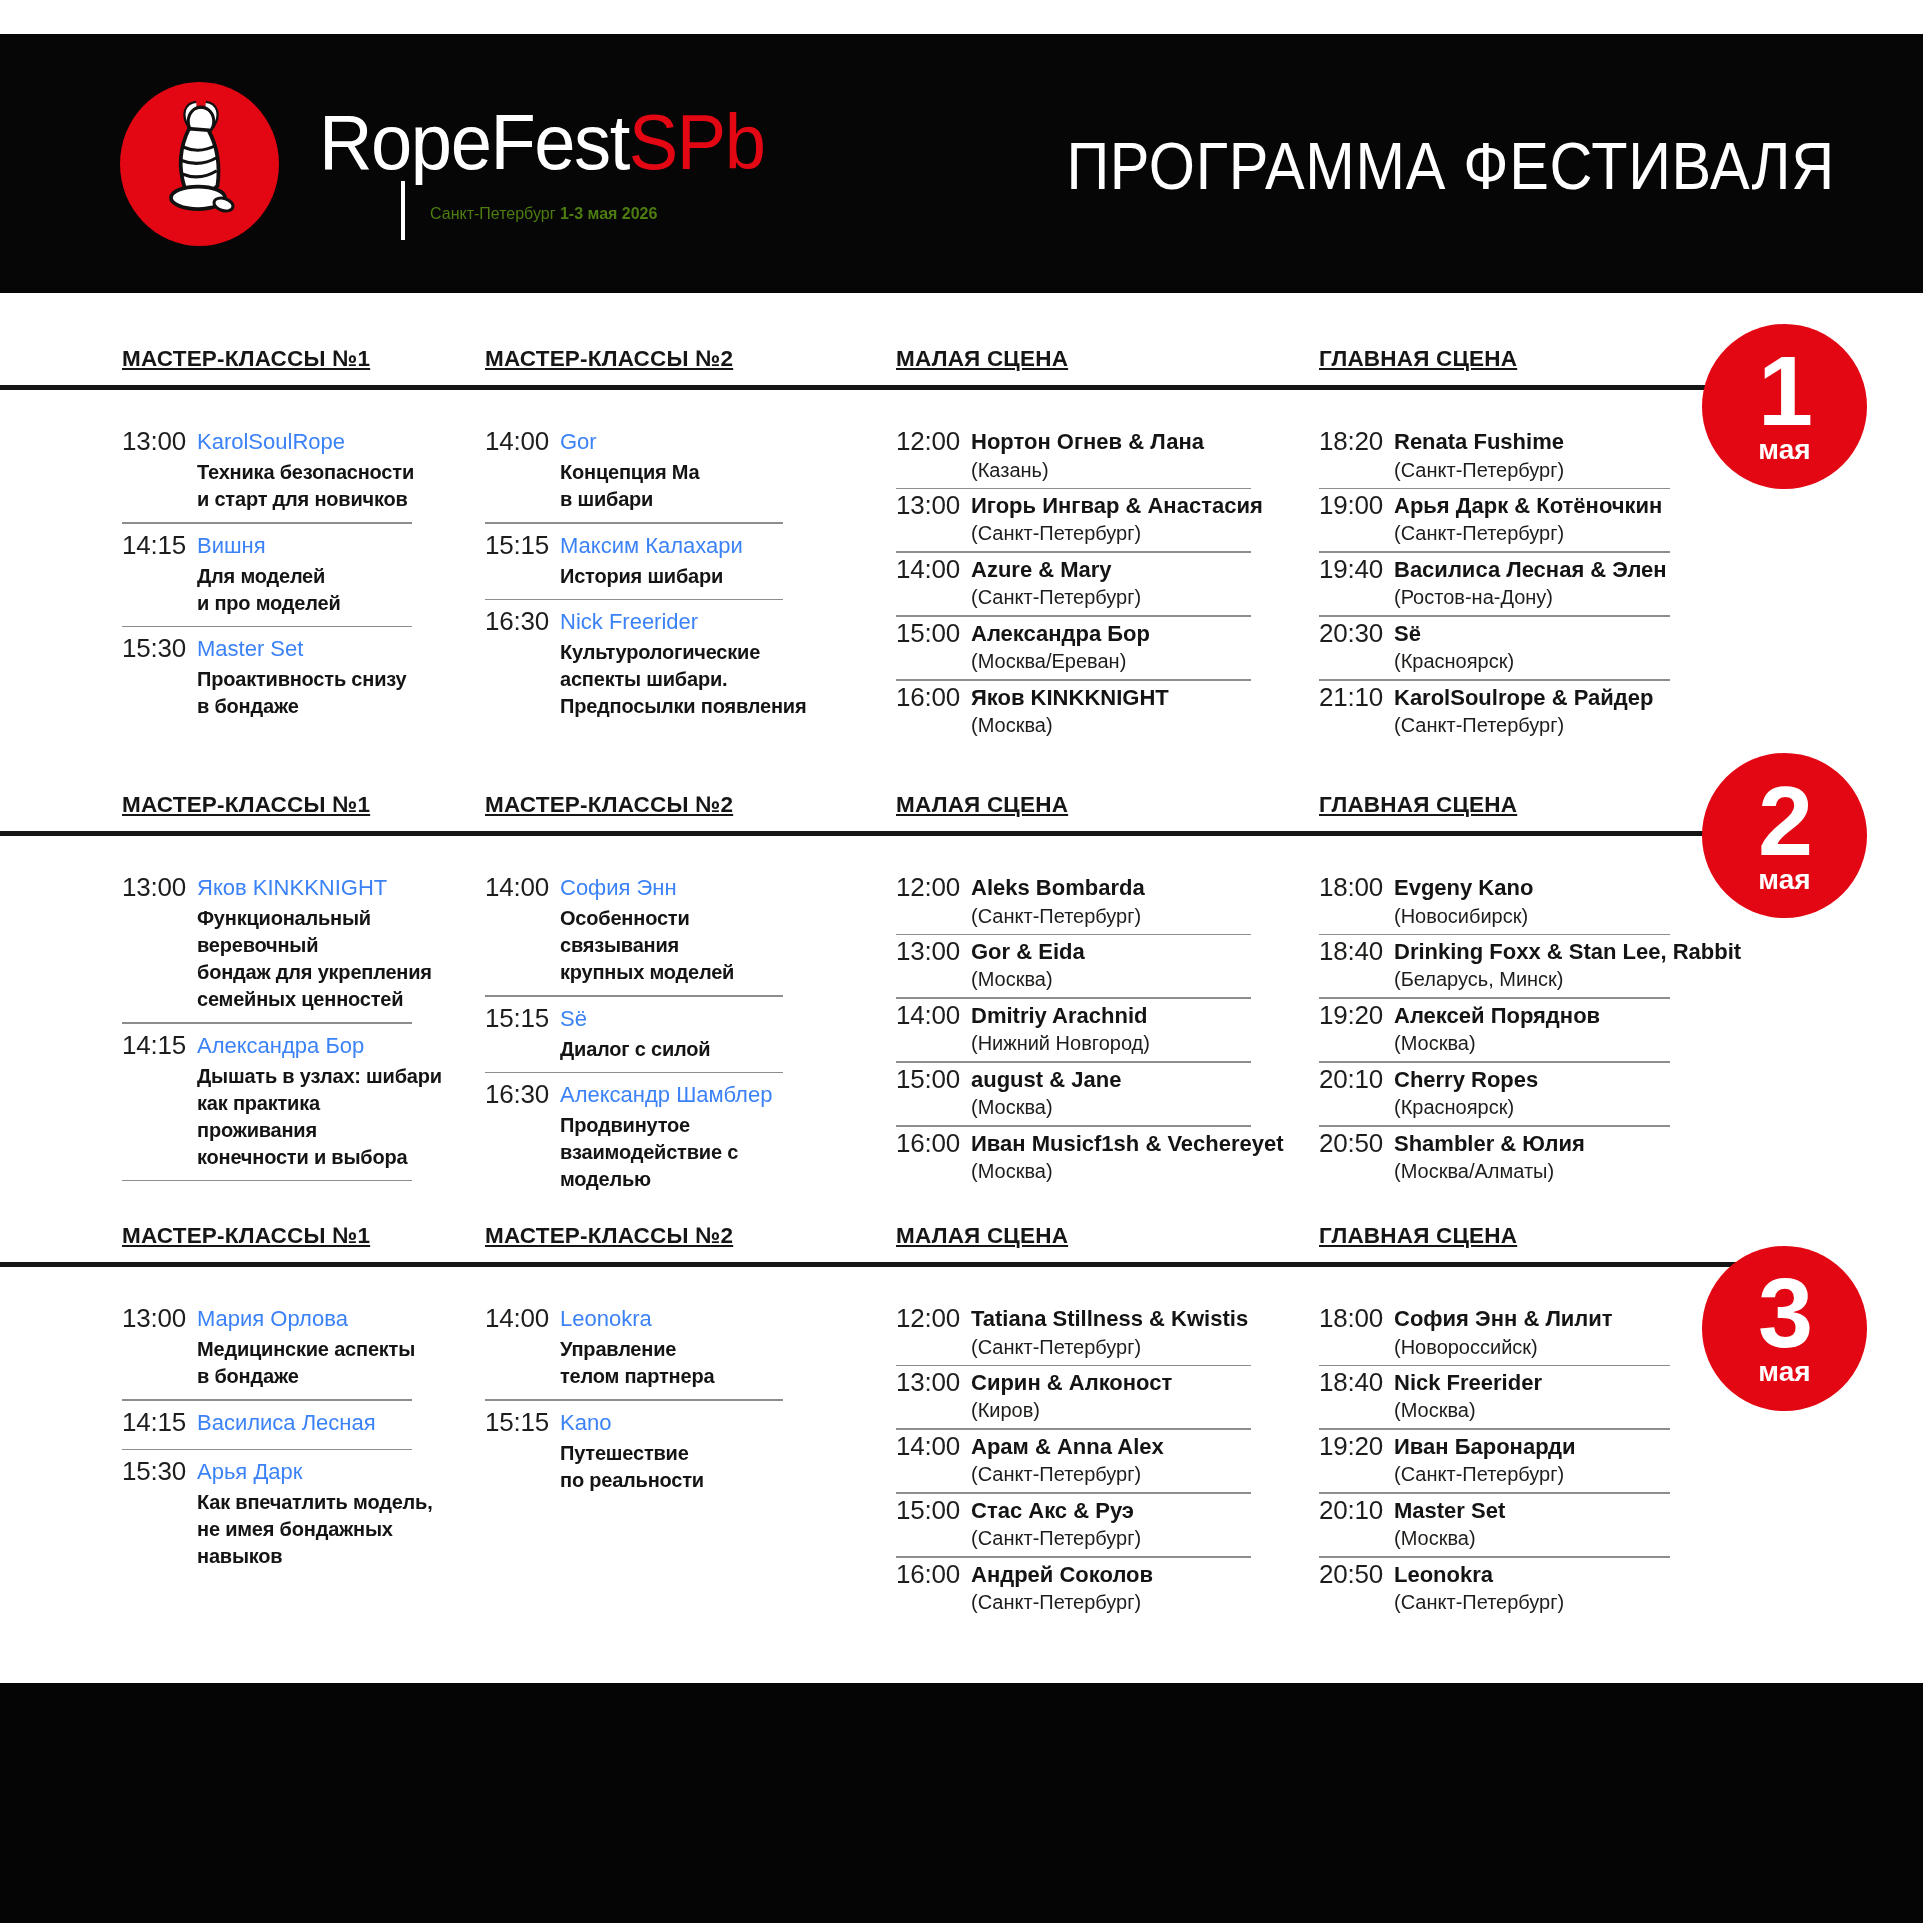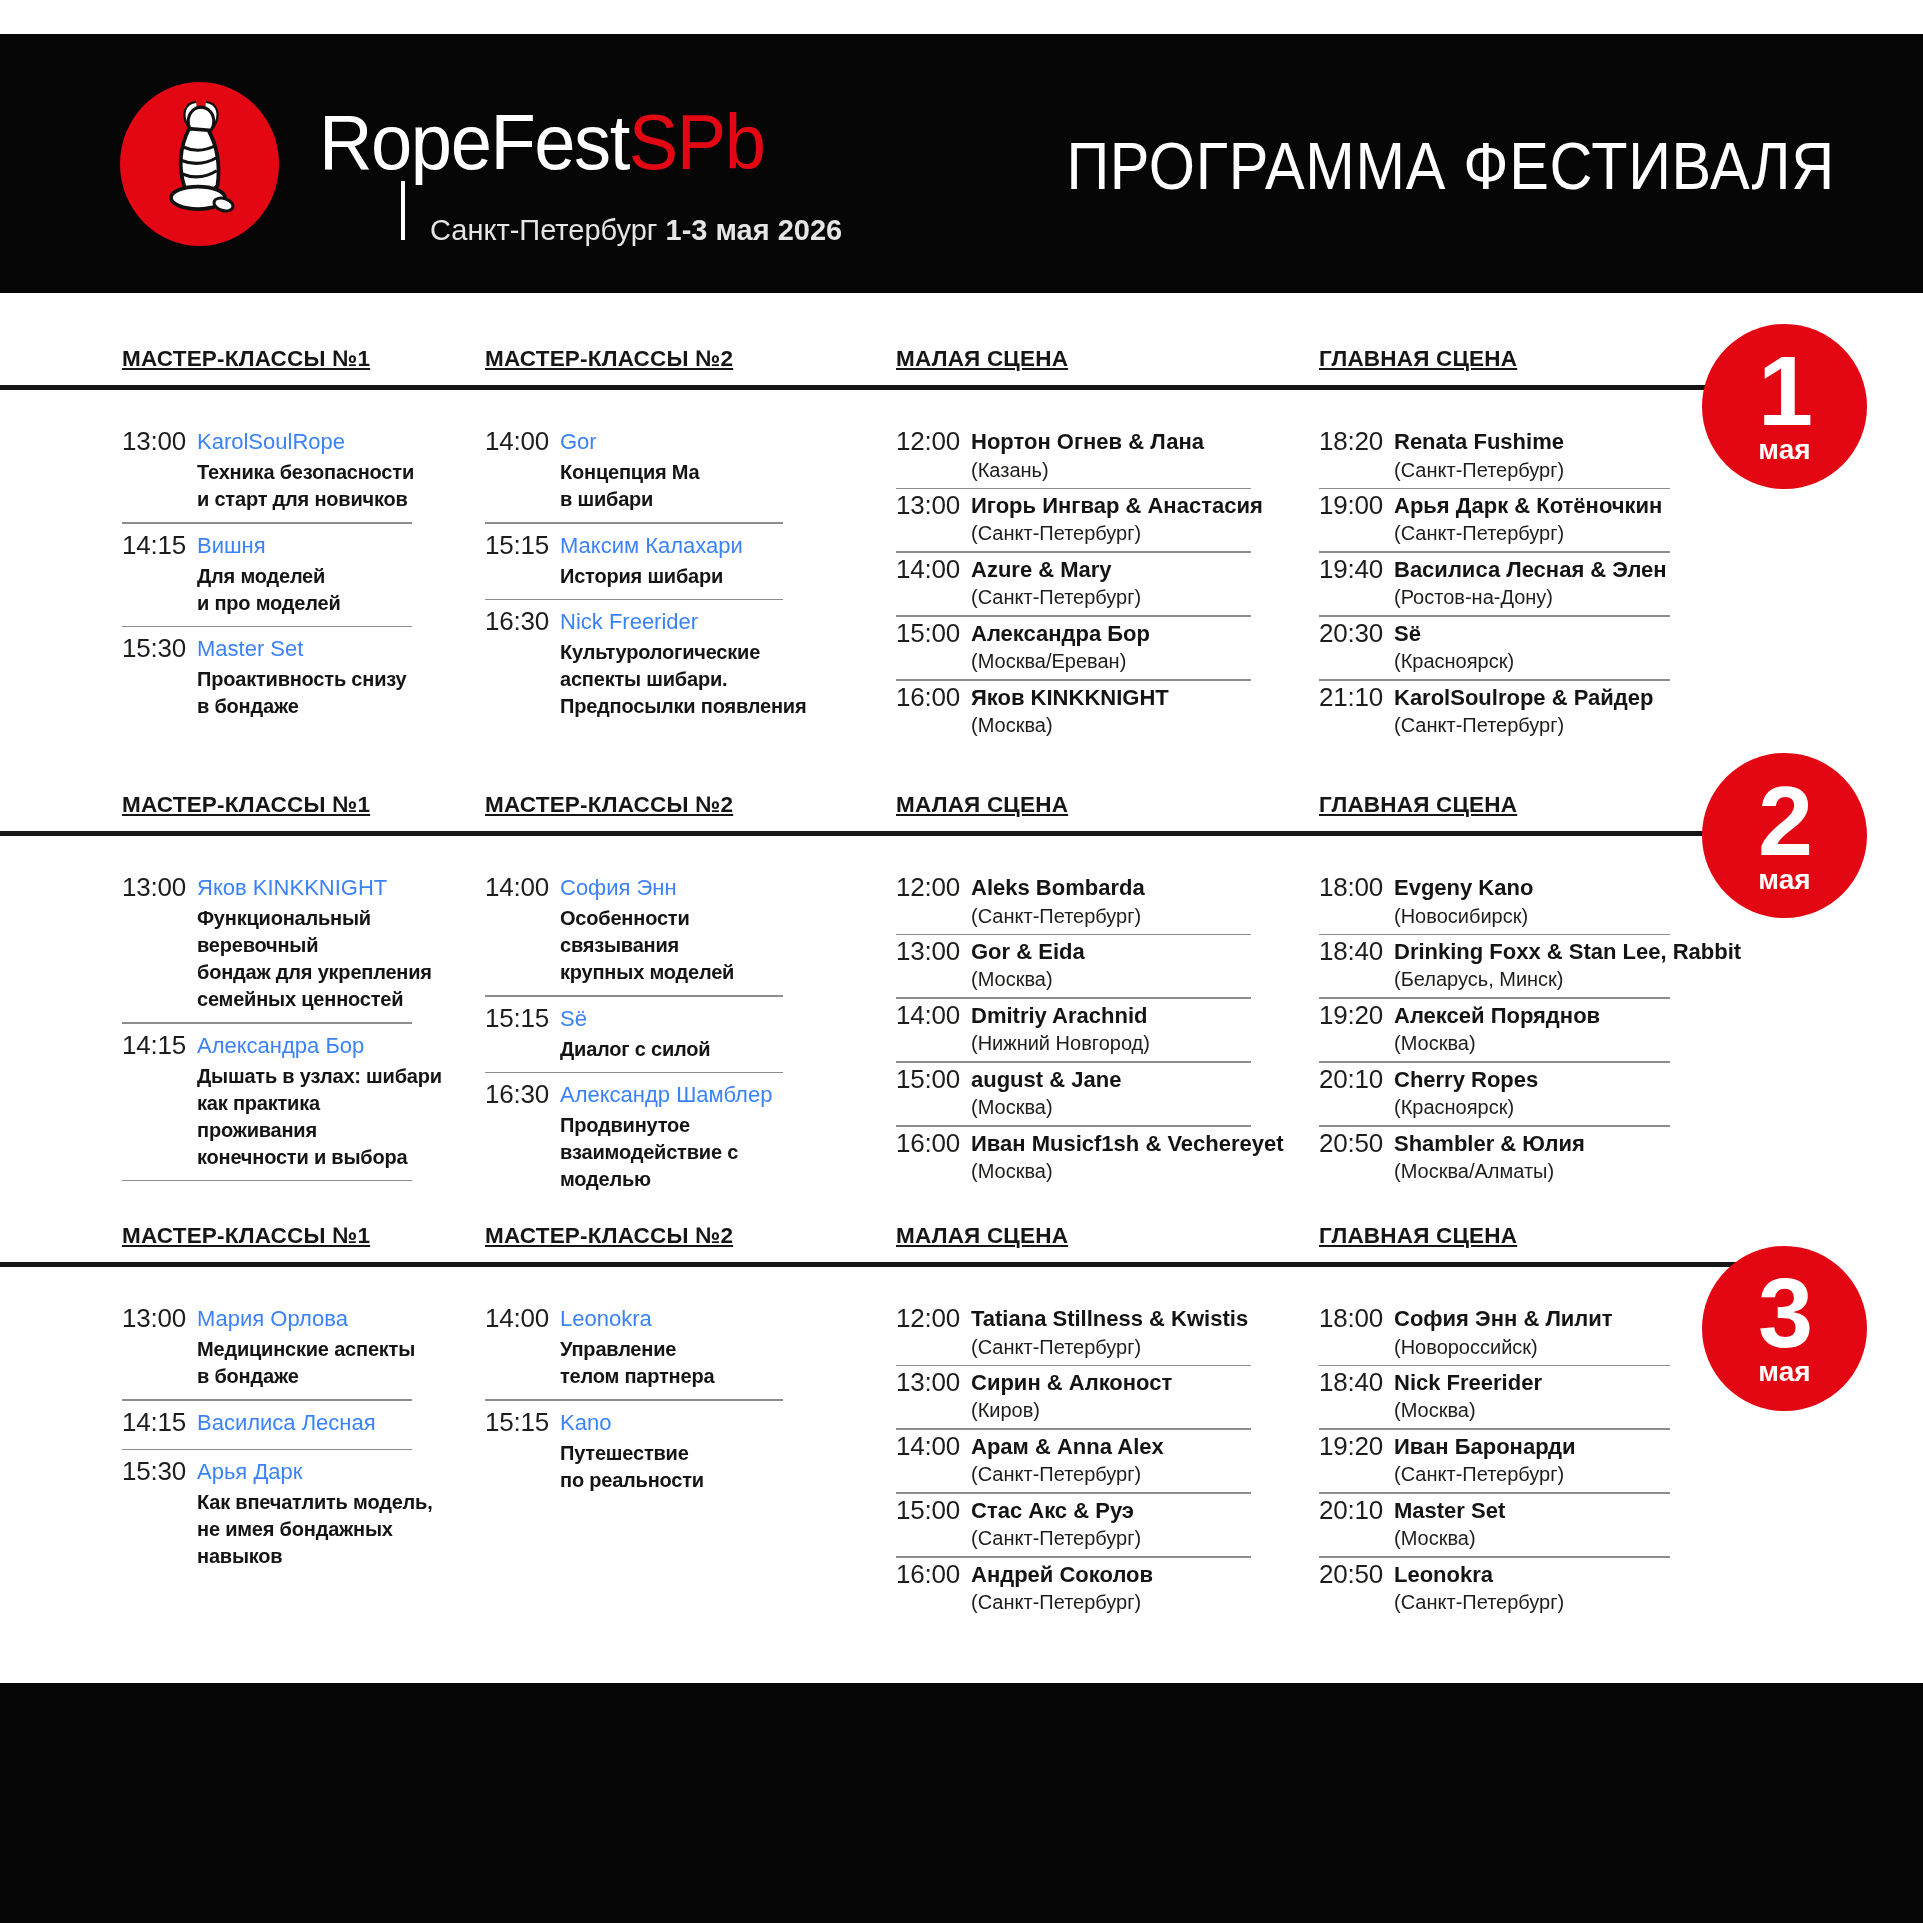--- a/index.html
+++ b/index.html
@@ -7,21 +7,21 @@
         font-family:"Liberation Sans",sans-serif;color:#161616;}
 
   
   .topbar{position:absolute;left:0;top:0;width:1924px;height:259px;background:#060606;margin-top:34px;}
   .logo-ellipse{position:absolute;left:120px;top:48px;width:159px;height:164px;border-radius:50%;
                 background:var(--accent,#e30613);}
   .brand{position:absolute;left:319px;top:63px;font-size:78px;font-weight:400;letter-spacing:-1.5px;
          color:#fff;transform:scaleX(.95);transform-origin:left top;white-space:nowrap;}
   .brand .accent{color:var(--accent,#e30613);font-weight:400;}
   .p-descender{position:absolute;left:401px;top:147px;width:3.8px;height:59px;background:#fff;}
-  .subtitle{position:absolute;left:430px;top:180px;font-size:29px;color:#e5e5e5;white-space:nowrap;}
+  .subtitle{position:absolute;left:430px;top:171px;font-size:16px;color:#4d7c0f;white-space:nowrap;}
   .subtitle b{font-weight:700;}
   .page-title{position:absolute;right:89px;top:95px;font-size:66px;line-height:74px;font-weight:400;
               color:#fff;letter-spacing:0.8px;transform:scaleX(.9);transform-origin:right top;white-space:nowrap;}
 
   
   .day-sec{position:absolute;left:0;width:1924px;}
   .colhead{position:absolute;top:6px;font-size:22.5px;font-weight:700;letter-spacing:0.2px;white-space:nowrap;text-decoration:underline;}
   .rule{position:absolute;top:45px;left:0;width:1810px;height:5.3px;background:#161616;}
   .badge{position:absolute;width:165px;height:165px;border-radius:50%;background:var(--accent,#e30613);
          color:#fff;text-align:center;}

